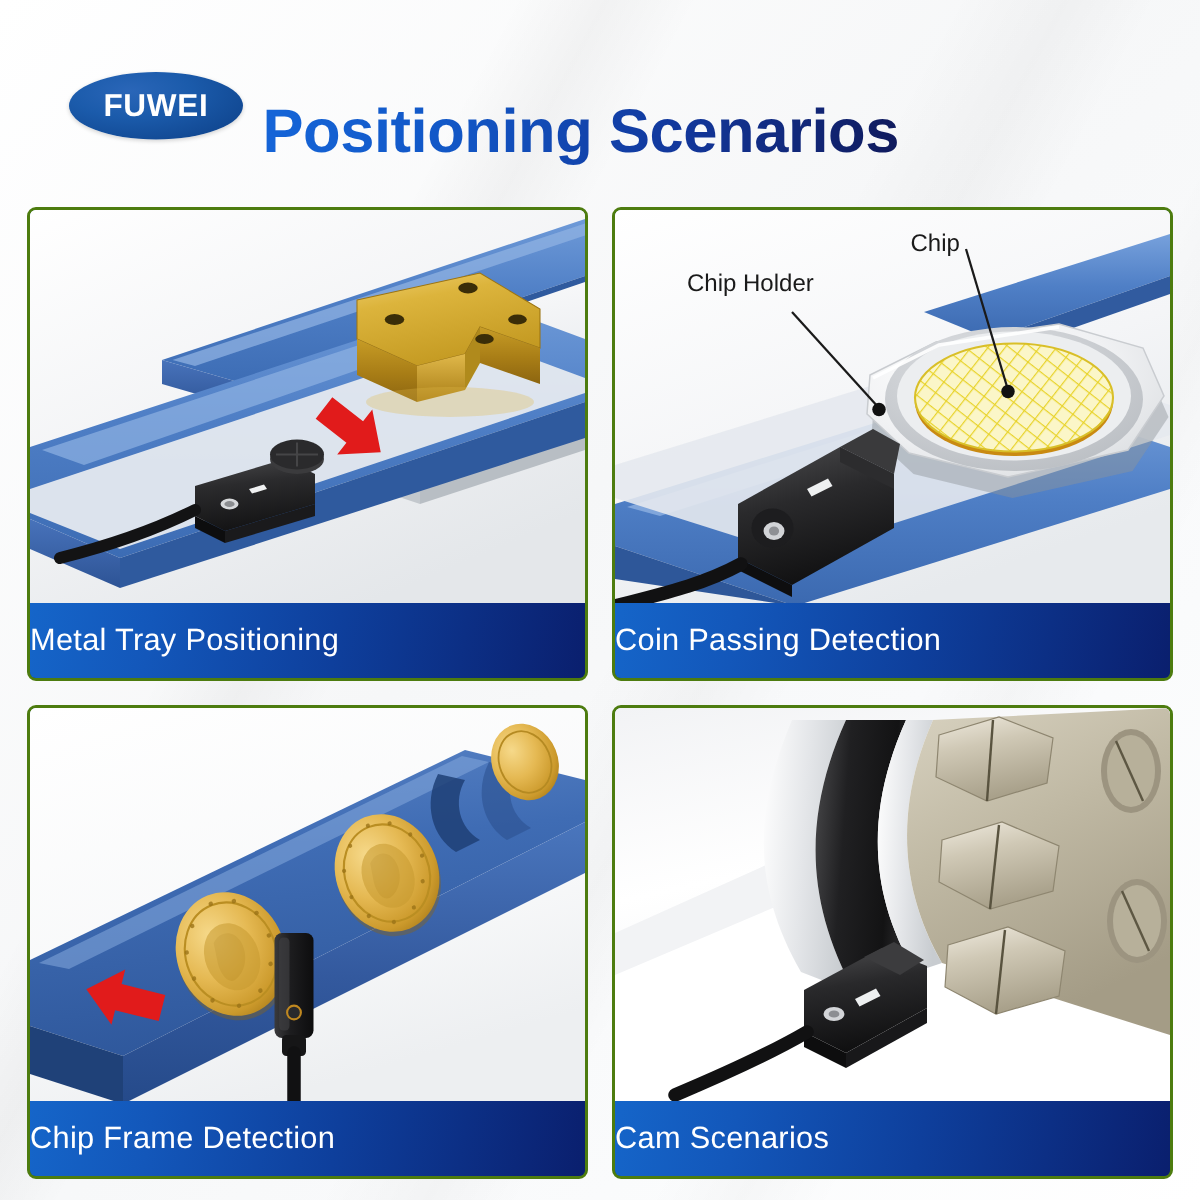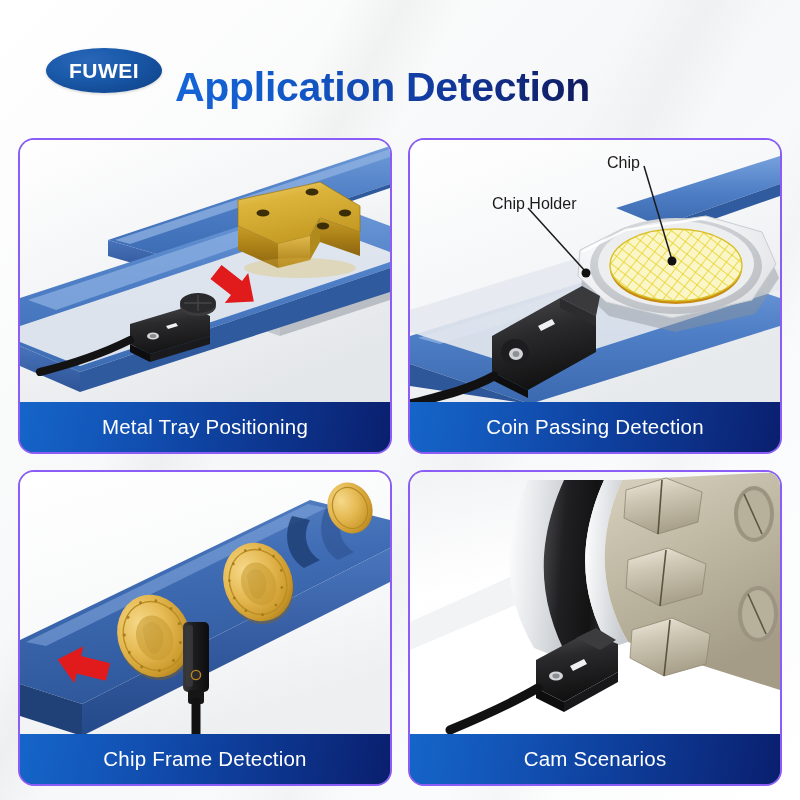--- a/index.html
+++ b/index.html
@@ -61,36 +61,36 @@
     position: absolute;
     left: 18px; top: 138px;
     width: 764px; height: 648px;
     display: grid;
     grid-template-columns: 374px 374px;
     grid-template-rows: 316px 316px;
     gap: 16px;
   }
   .card {
     position: relative;
-    border: 2px solid #8b5cf6;
-    border-radius: 16px;
+    border: 2px solid #4d7c0f;
+    border-radius: 6px;
     overflow: hidden;
     background: #0c4a6e;
   }
   .scene {
     position: absolute;
     left: 0; top: 0; right: 0;
     height: 264px;
     overflow: hidden;
     background: linear-gradient(160deg,#ffffff 0%,#f3f4f6 60%,#e9ebee 100%);
   }
   .caption {
     position: absolute; left: 0; bottom: 0; width: 100%; height: 50px;
     background: linear-gradient(100deg, #1565c9 0%, #1357ba 22%, #0e3f9c 55%, #0a1f6e 100%);
-    display: flex; align-items: center; justify-content: center;
+    display: flex; align-items: center; 
   }
   .caption-text {
     color: #ffffff; font-size: 20.5px; font-weight: normal;
     letter-spacing: 0.2px;
   }
 
   .scene svg { display: block; width: 100%; height: 100%; }
 
   .annot {
     position: absolute;
@@ -101,21 +101,21 @@
 </style>
 </head>
 <body>
 
 <div class="bg-sheen"></div>
 
 <div class="header">
   <div class="logo">
     <span class="logo-text">FUWEI</span>
   </div>
-  <div class="page-title">Application Detection</div>
+  <div class="page-title">Positioning Scenarios</div>
 </div>
 
 <div class="grid">
 
   <div class="card">
     <div class="scene">
       <svg viewBox="0 0 370 264" preserveAspectRatio="xMidYMid slice">
         <defs>
           <linearGradient id="c1bg" x1="0" y1="0" x2="0.6" y2="1">
             <stop offset="0%" stop-color="#ffffff"></stop>
@@ -309,21 +309,21 @@
           <ellipse cx="105" cy="212" rx="14" ry="13" fill="#1d1d1f"></ellipse>
           <ellipse cx="106" cy="214" rx="7" ry="6" fill="#d2d4d7"></ellipse>
           <ellipse cx="106" cy="214" rx="3.4" ry="3" fill="#8e9094"></ellipse>
 
           <polygon points="128,186 142,179 145,184 131,191" fill="#eef0f1"></polygon>
 
           <path d="M84,236 C62,248 40,254 0,264" stroke="#111112" stroke-width="9" fill="none" stroke-linecap="round"></path>
         </g>
       </svg>
       <span class="annot" style="left:197px; top:14px;">Chip</span>
-      <span class="annot" style="left:48px; top:55px;margin-left:34px;">Chip Holder</span>
+      <span class="annot" style="left:48px; top:41px;">Chip Holder</span>
     </div>
     <div class="caption">
       <span class="caption-text">Coin Passing Detection</span>
     </div>
   </div>
 
   <div class="card">
     <div class="scene">
       <svg viewBox="0 0 370 264" preserveAspectRatio="xMidYMid slice">
         <defs>

